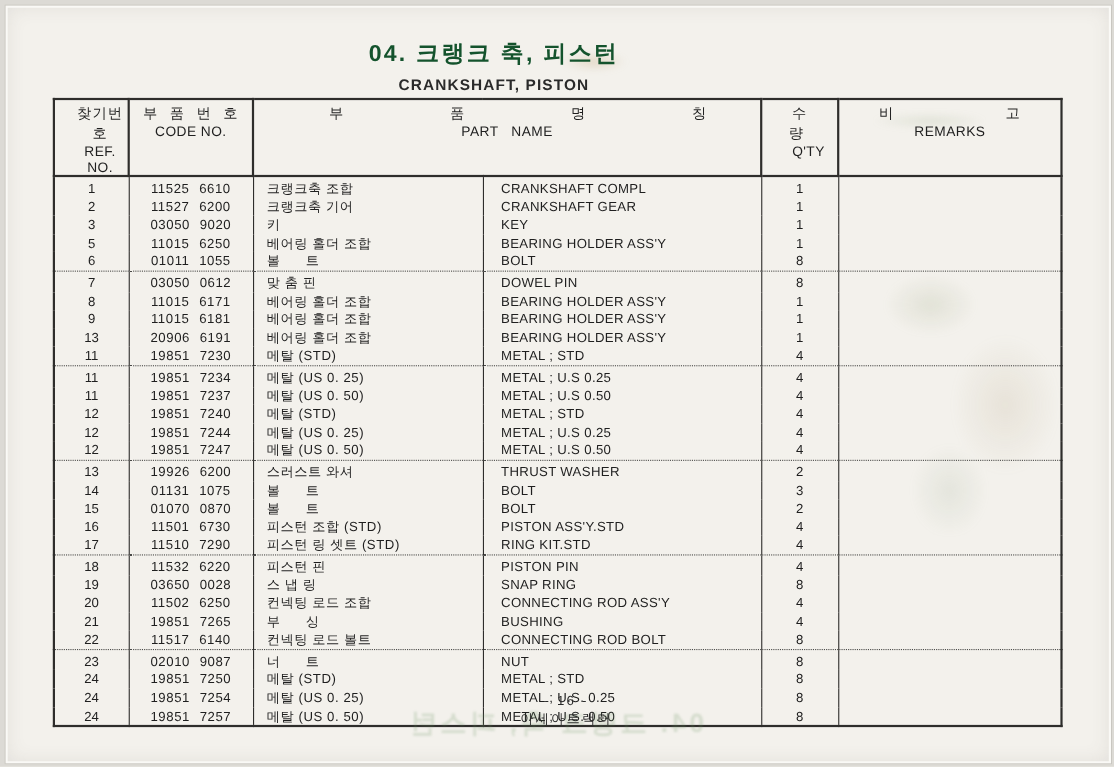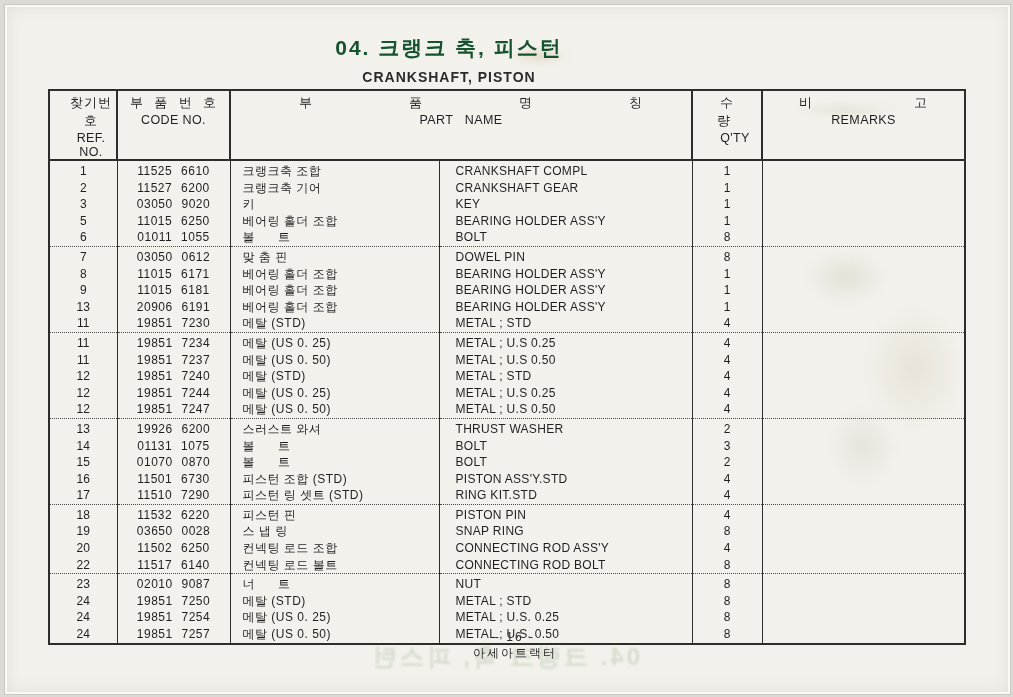--- a/index.html
+++ b/index.html
@@ -318,20 +318,28 @@
         </tr>
         <tr>
           <td class="cell-ref">20</td>
           <td class="cell-code">11502 6250</td>
           <td class="cell-name-ko">컨넥팅 로드 조합</td>
           <td class="cell-name-en">CONNECTING ROD ASS'Y</td>
           <td class="cell-qty">4</td>
           <td class="cell-remarks"></td>
         </tr>
         <tr>
+          <td class="cell-ref">21</td>
+          <td class="cell-code">19851 7265</td>
+          <td class="cell-name-ko">부      싱</td>
+          <td class="cell-name-en">BUSHING</td>
+          <td class="cell-qty">4</td>
+          <td class="cell-remarks"></td>
+        </tr>
+        <tr>
           <td class="cell-ref">22</td>
           <td class="cell-code">11517 6140</td>
           <td class="cell-name-ko">컨넥팅 로드 볼트</td>
           <td class="cell-name-en">CONNECTING ROD BOLT</td>
           <td class="cell-qty">8</td>
           <td class="cell-remarks"></td>
         </tr>
       </tbody>
       <tbody class="group">
         <tr>

